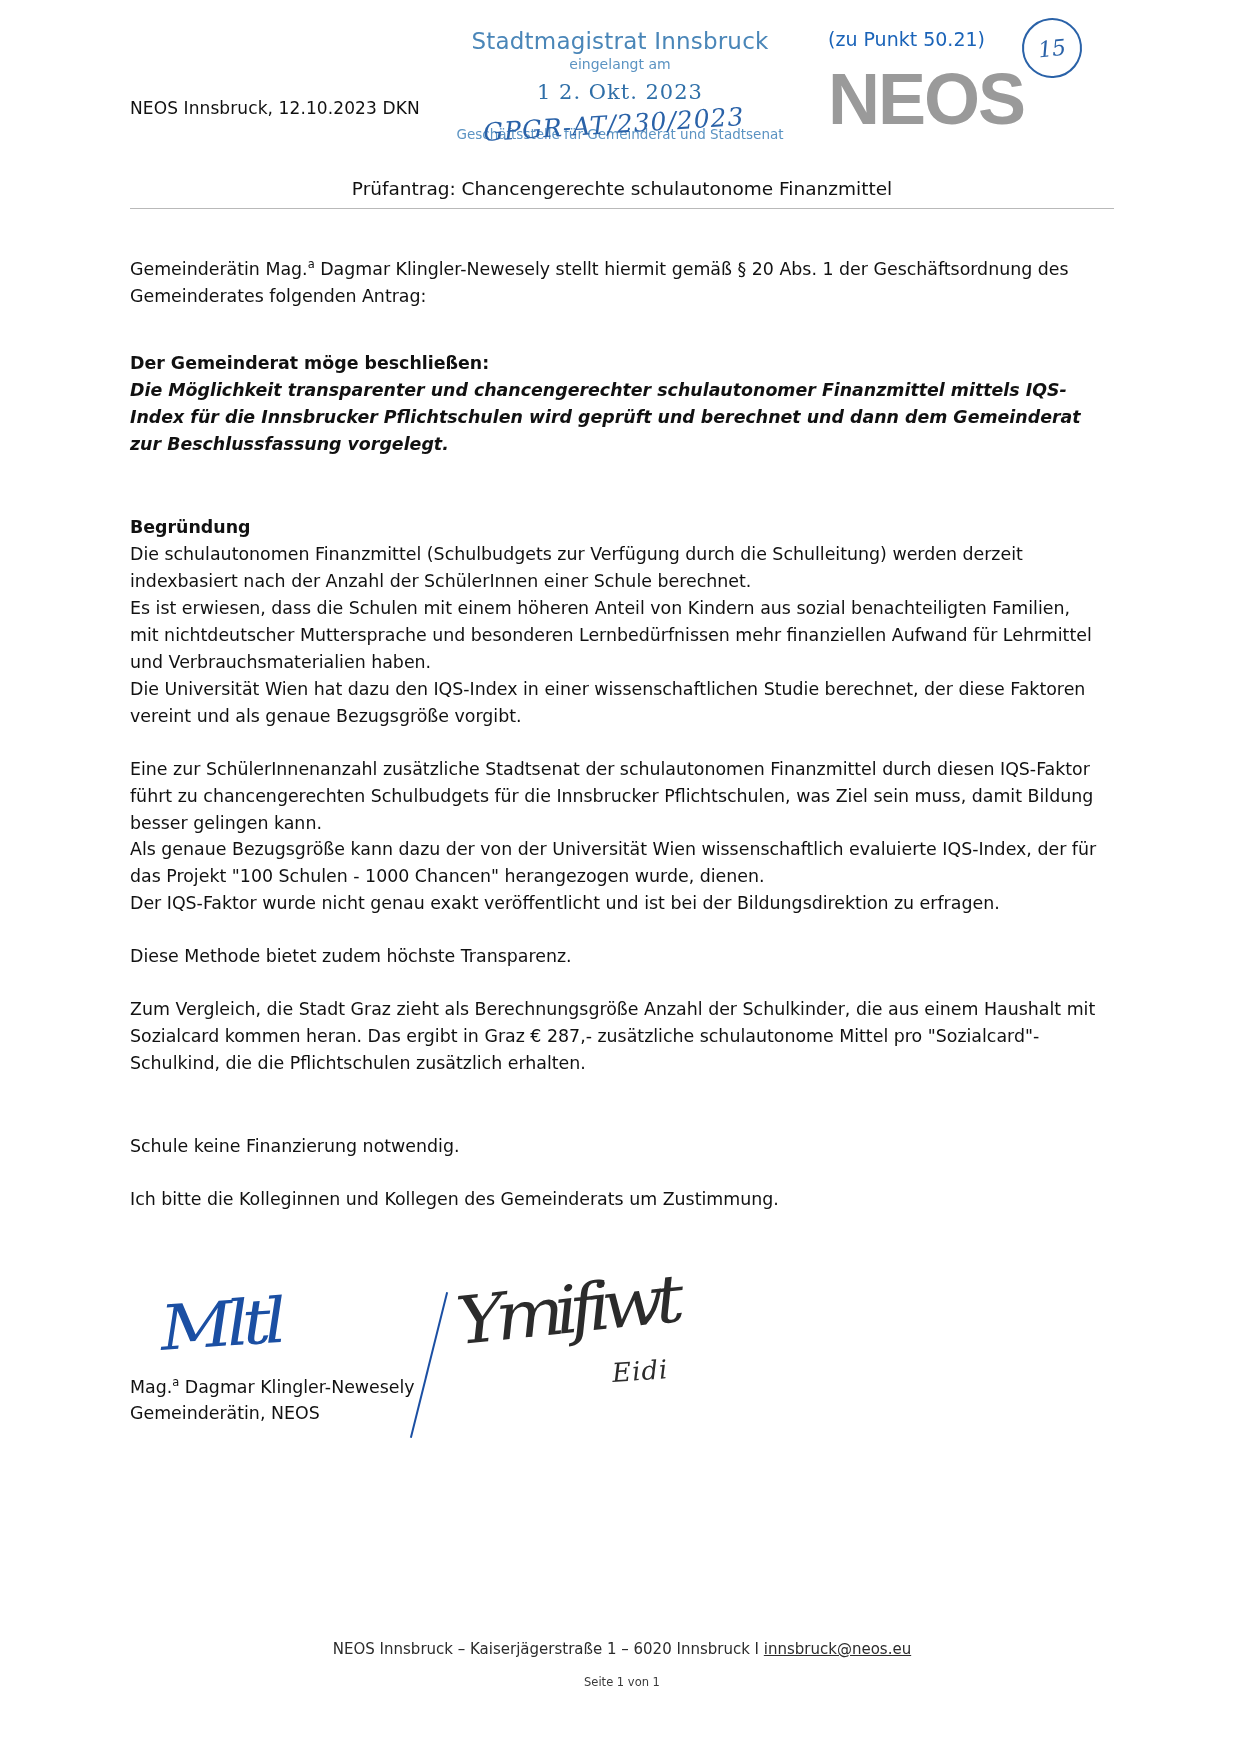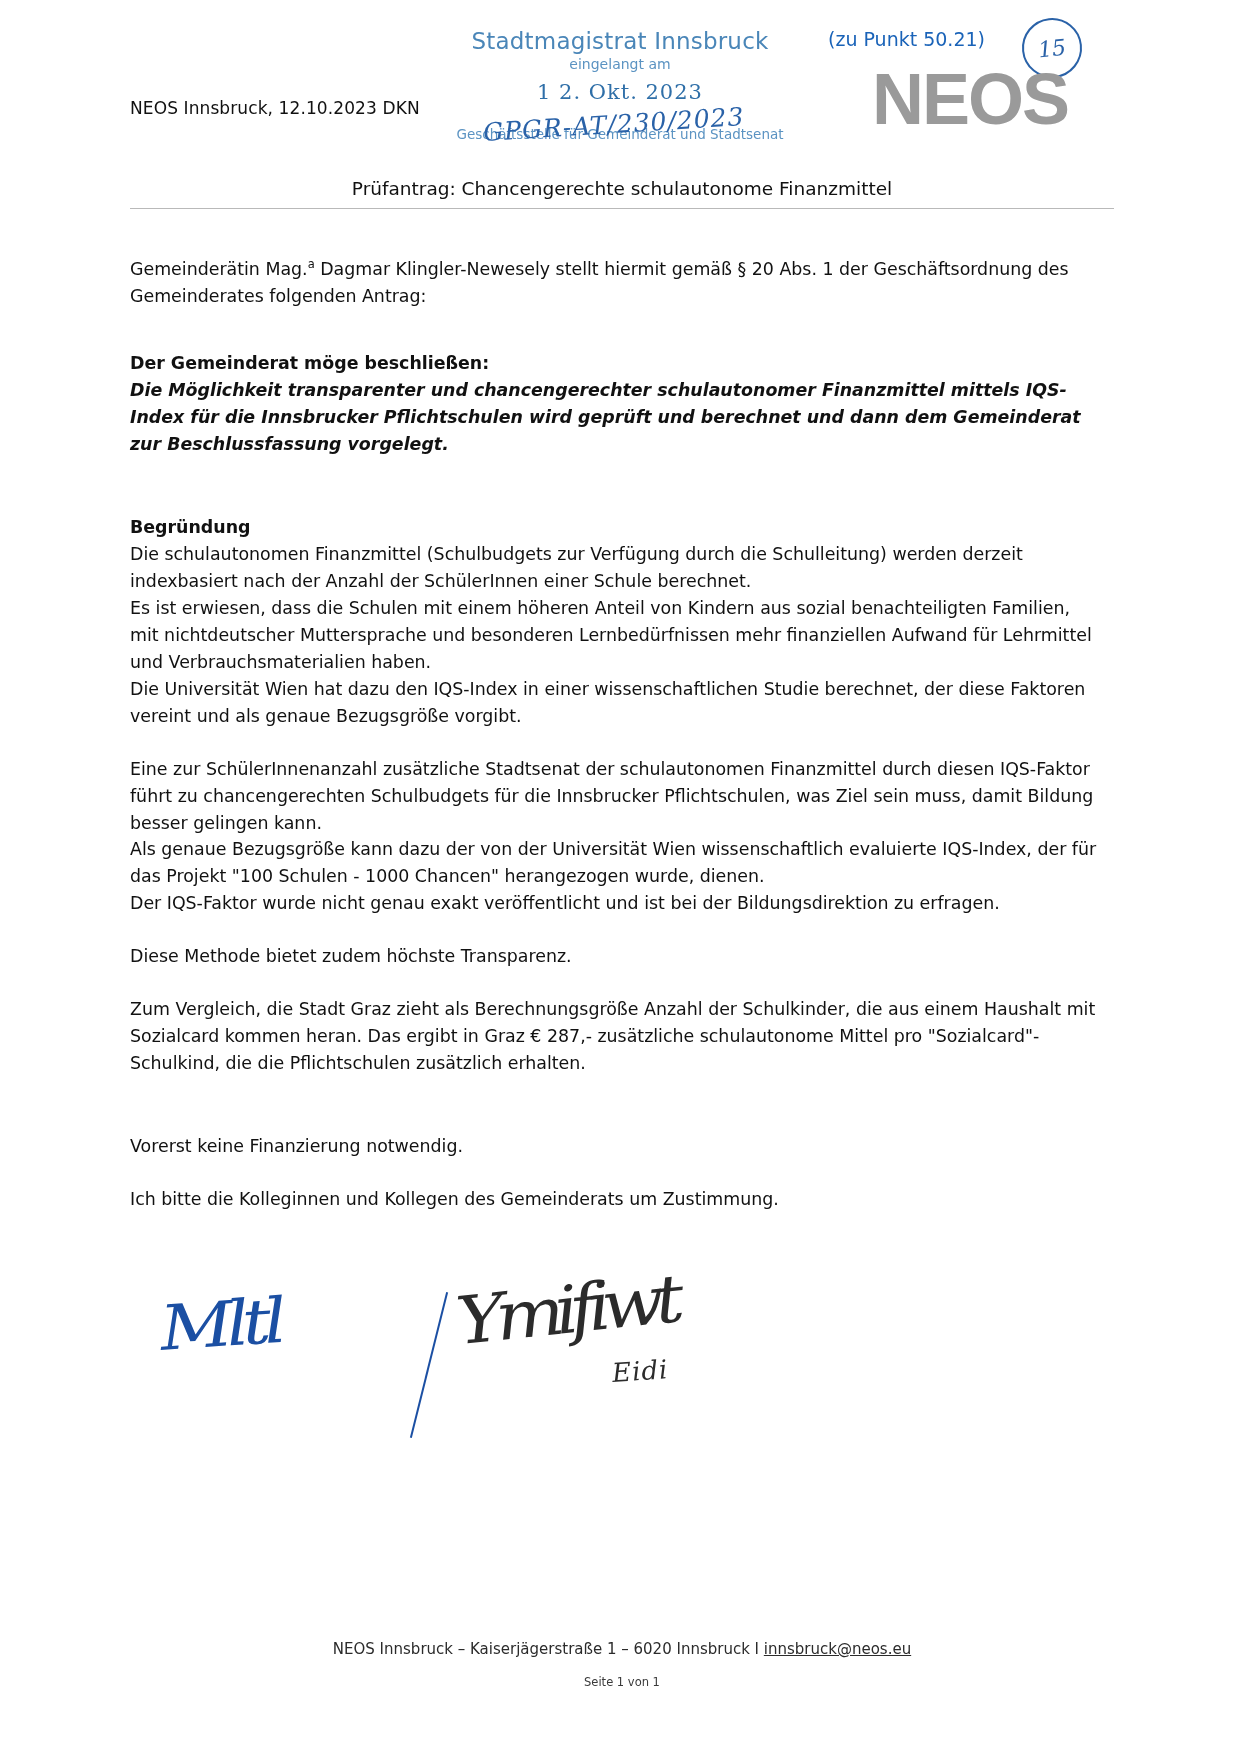--- a/index.html
+++ b/index.html
@@ -92,21 +92,21 @@
     font-family: "DejaVu Serif", serif;
     font-size: 22px;
     font-style: italic;
     display: flex;
     align-items: center;
     justify-content: center;
     transform: rotate(-6deg);
   }
   .logo {
     position: absolute;
-    left: 872px;
+    left: 828px;
     top: 58px;
     font-size: 72px;
     font-weight: bold;
     color: #9a9a9a;
     letter-spacing: -2px;
     font-family: "Liberation Sans", sans-serif;
   }
 
   
   .doc-title {
@@ -253,29 +253,33 @@
     <div class="gap-md"></div>
     <p>Eine zur SchülerInnenanzahl zusätzliche Stadtsenat der schulautonomen Finanzmittel durch diesen IQS-Faktor führt zu chancengerechten Schulbudgets für die Innsbrucker Pflichtschulen, was Ziel sein muss, damit Bildung besser gelingen kann.</p>
     <p>Als genaue Bezugsgröße kann dazu der von der Universität Wien wissenschaftlich evaluierte IQS-Index, der für das Projekt "100 Schulen - 1000 Chancen" herangezogen wurde, dienen.</p>
     <p>Der IQS-Faktor wurde nicht genau exakt veröffentlicht und ist bei der Bildungsdirektion zu erfragen.</p>
     <div class="gap-md"></div>
     <p>Diese Methode bietet zudem höchste Transparenz.</p>
     <div class="gap-md"></div>
     <p>Zum Vergleich, die Stadt Graz zieht als Berechnungsgröße Anzahl der Schulkinder, die aus einem Haushalt mit Sozialcard kommen heran. Das ergibt in Graz € 287,- zusätzliche schulautonome Mittel pro "Sozialcard"-Schulkind, die die Pflichtschulen zusätzlich erhalten.</p>
     <div class="gap-lg"></div>
     <div class="gap-sm"></div>
-    <p>Vorerst keine Finanzierung notwendig.</p>
+    <p>Schule keine Finanzierung notwendig.</p>
     <div class="gap-md"></div>
     <p>Ich bitte die Kolleginnen und Kollegen des Gemeinderats um Zustimmung.</p>
   </div>
 
   <div class="sig1">Mltl</div>
   <div class="sig-slash"></div>
   <div class="sig2">Ymifiwt</div>
   <div class="sig2b">Eidi</div>
 
+  <div class="sig-block">
+    <div>Mag.<span class="sup">a</span> Dagmar Klingler-Newesely</div>
+    <div>Gemeinderätin, NEOS</div>
+  </div>
 
   <div class="footer">
     <span>NEOS Innsbruck – Kaiserjägerstraße 1 – 6020 Innsbruck I </span><a href="#">innsbruck@neos.eu</a>
     <div class="pagenum">Seite 1 von 1</div>
   </div>
 
 </div>
 
 </body></html>

